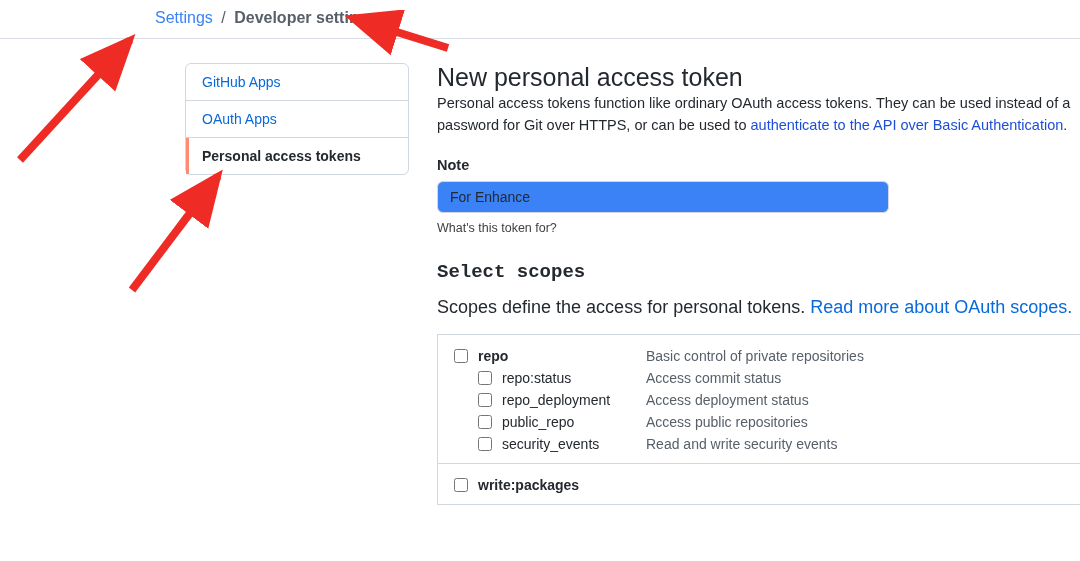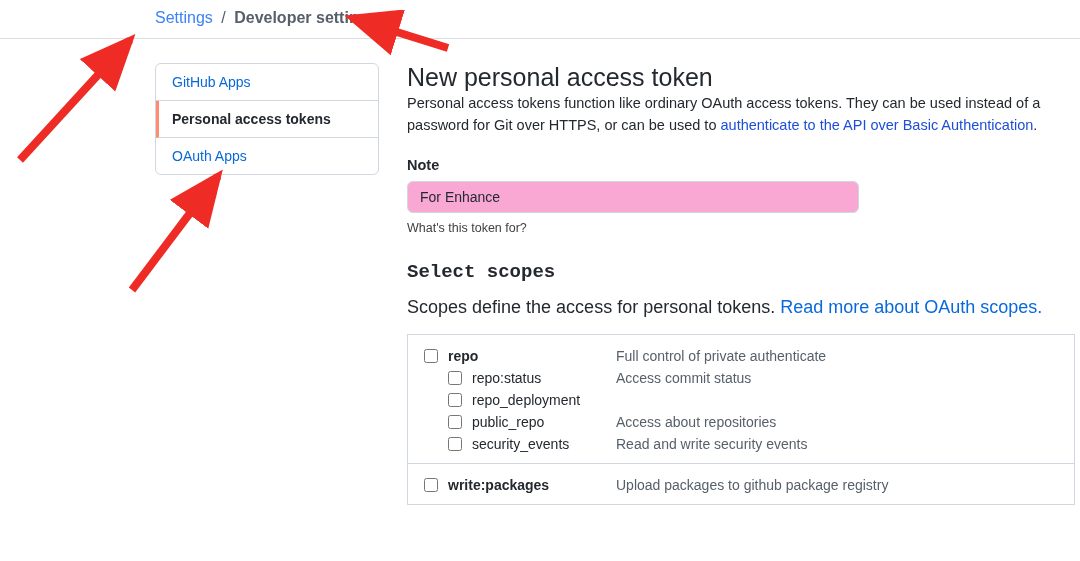--- a/index.html
+++ b/index.html
@@ -18,20 +18,21 @@
       font-size: 16px;
       border-bottom: 1px solid #d8dee4;
     }
     .breadcrumb a { color: #3b82f6; text-decoration: none; }
     .breadcrumb .sep { color: #57606a; margin: 0 4px; }
     .breadcrumb .current { color: #57606a; font-weight: 600; }
 
     .main {
       display: flex;
       padding-top: 24px;
+      padding-left: 30px;
     }
     .sidebar {
       width: 224px;
       margin-left: 155px;
       border: 1px solid #d0d7de;
       border-radius: 6px;
       flex-shrink: 0;
       align-self: flex-start;
     }
     .sidebar-item {
@@ -72,21 +73,21 @@
       font-size: 14.5px;
       margin-bottom: 8px;
       display: block;
     }
     .text-input {
       width: 452px;
       padding: 7px 12px;
       font-size: 14px;
       border: 1px solid #d0d7de;
       border-radius: 6px;
-      background: #f9a8d4;
+      background: #3b82f6;
       color: #24292f;
     }
     .hint {
       font-size: 12.5px;
       color: #404040;
       margin-top: 8px;
     }
 
     .section-title {
       font-weight: 600;
@@ -146,22 +147,22 @@
 
 <div class="breadcrumb">
   <a href="#">Settings</a>
   <span class="sep">/</span>
   <span class="current">Developer settings</span>
 </div>
 
 <div class="main">
   <nav class="sidebar">
     <a class="sidebar-item">GitHub Apps</a>
+    <a class="sidebar-item">OAuth Apps</a>
     <a class="sidebar-item active">Personal access tokens</a>
-    <a class="sidebar-item">OAuth Apps</a>
   </nav>
 
   <div class="content">
     <h1>New personal access token</h1>
 
     <p class="desc">
       <span>Personal access tokens function like ordinary OAuth access tokens. They can be used instead of a password for Git over HTTPS, or can be used to </span><a href="#">authenticate to the API over Basic Authentication</a><span>.</span>
     </p>
 
     <label class="field-label">Note</label>
@@ -171,47 +172,47 @@
     <div class="section-title">Select scopes</div>
     <div class="section-sub">
       <span>Scopes define the access for personal tokens. </span><a href="#">Read more about OAuth scopes.</a>
     </div>
 
     <div class="scopes-box">
       <div class="scope-group">
         <div class="scope-row parent">
           <input type="checkbox" style="">
           <span class="scope-name">repo</span>
-          <span class="scope-desc">Full control of private authenticate</span>
+          <span class="scope-desc">Basic control of private repositories</span>
         </div>
         <div class="scope-row child">
           <input type="checkbox" style="">
           <span class="scope-name">repo:status</span>
           <span class="scope-desc">Access commit status</span>
         </div>
         <div class="scope-row child">
           <input type="checkbox" style="">
           <span class="scope-name">repo_deployment</span>
+          <span class="scope-desc">Access deployment status</span>
         </div>
         <div class="scope-row child">
           <input type="checkbox" style="">
           <span class="scope-name">public_repo</span>
-          <span class="scope-desc">Access about repositories</span>
+          <span class="scope-desc">Access public repositories</span>
         </div>
         <div class="scope-row child">
           <input type="checkbox" style="">
           <span class="scope-name">security_events</span>
           <span class="scope-desc">Read and write security events</span>
         </div>
       </div>
       <div class="scope-group">
         <div class="scope-row parent">
           <input type="checkbox" style="">
           <span class="scope-name">write:packages</span>
-          <span class="scope-desc">Upload packages to github package registry</span>
         </div>
       </div>
     </div>
   </div>
 </div>
 
 <div class="arrow" style="left:12px; top:30px;">
   <svg width="140" height="140">
       <defs>
         <marker id="ah1" markerWidth="8" markerHeight="8" refX="6" refY="3" orient="auto">

